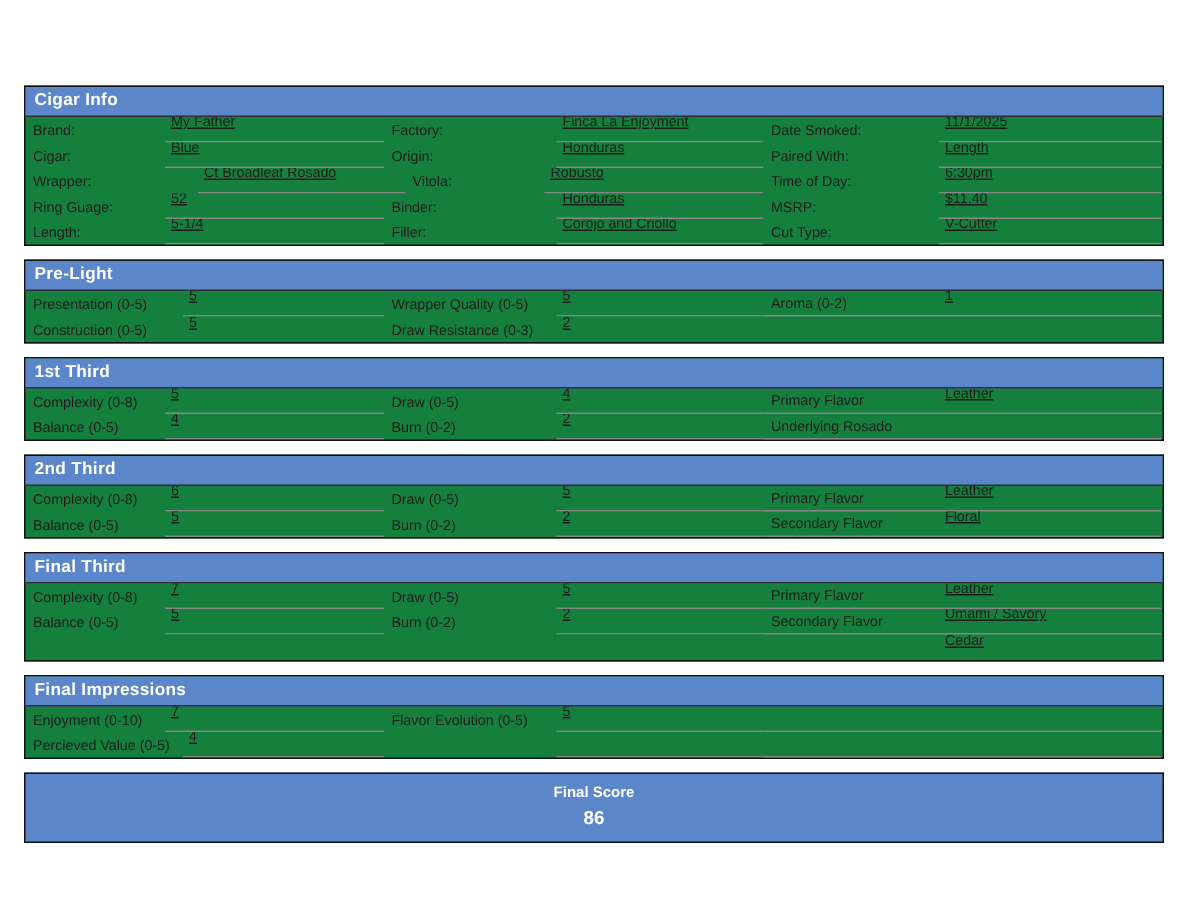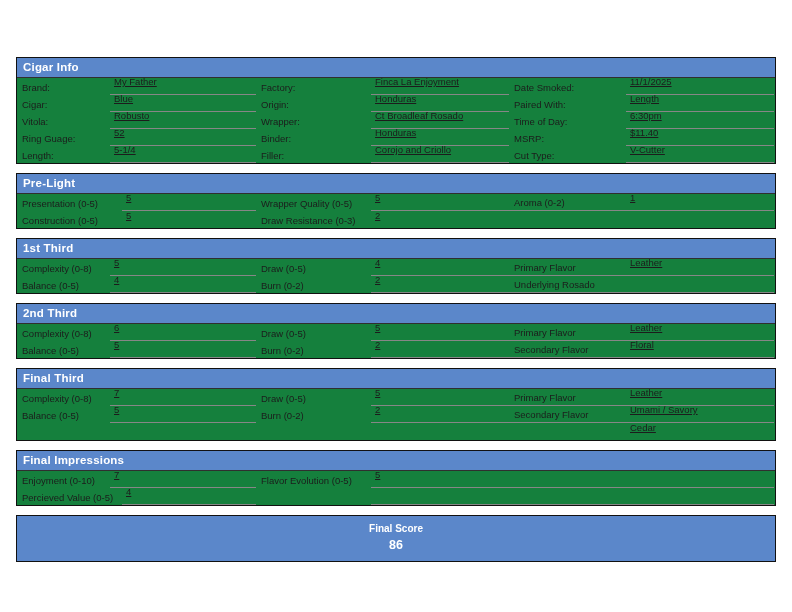--- a/index.html
+++ b/index.html
@@ -148,27 +148,27 @@
             <div class="cell c2 ul-val">
               <span class="lbl">Origin:</span>
               <span class="val">Honduras</span>
             </div>
             <div class="cell c3 ul-val">
               <span class="lbl">Paired With:</span>
               <span class="val">Length</span>
             </div>
           </div>
           <div class="row">
+            <div class="cell c2 ul-val">
+              <span class="lbl">Wrapper:</span>
+              <span class="val">Ct Broadleaf Rosado</span>
+            </div>
             <div class="cell c1 ul-val">
               <span class="lbl">Vitola:</span>
               <span class="val">Robusto</span>
-            </div>
-            <div class="cell c2 ul-val">
-              <span class="lbl">Wrapper:</span>
-              <span class="val">Ct Broadleaf Rosado</span>
             </div>
             <div class="cell c3 ul-val">
               <span class="lbl">Time of Day:</span>
               <span class="val">6:30pm</span>
             </div>
           </div>
           <div class="row">
             <div class="cell c1 ul-val">
               <span class="lbl">Ring Guage:</span>
               <span class="val">52</span>

